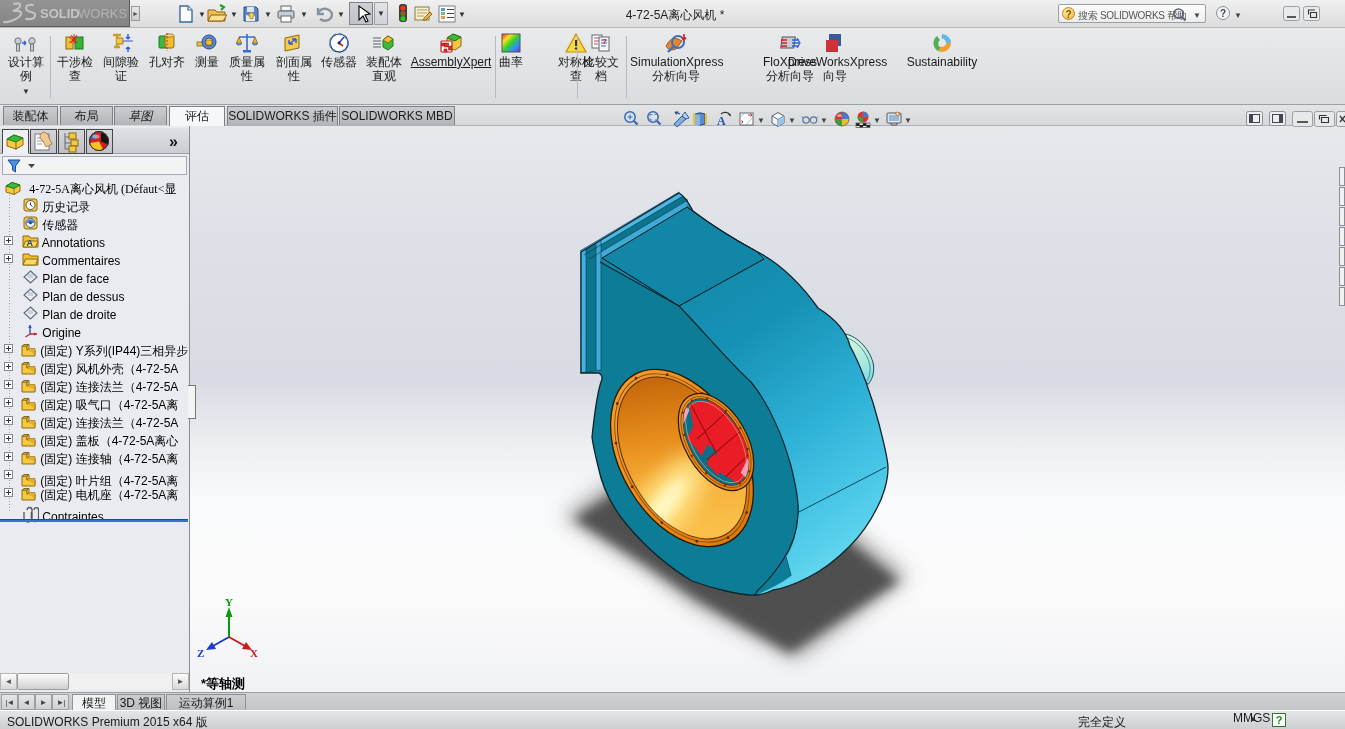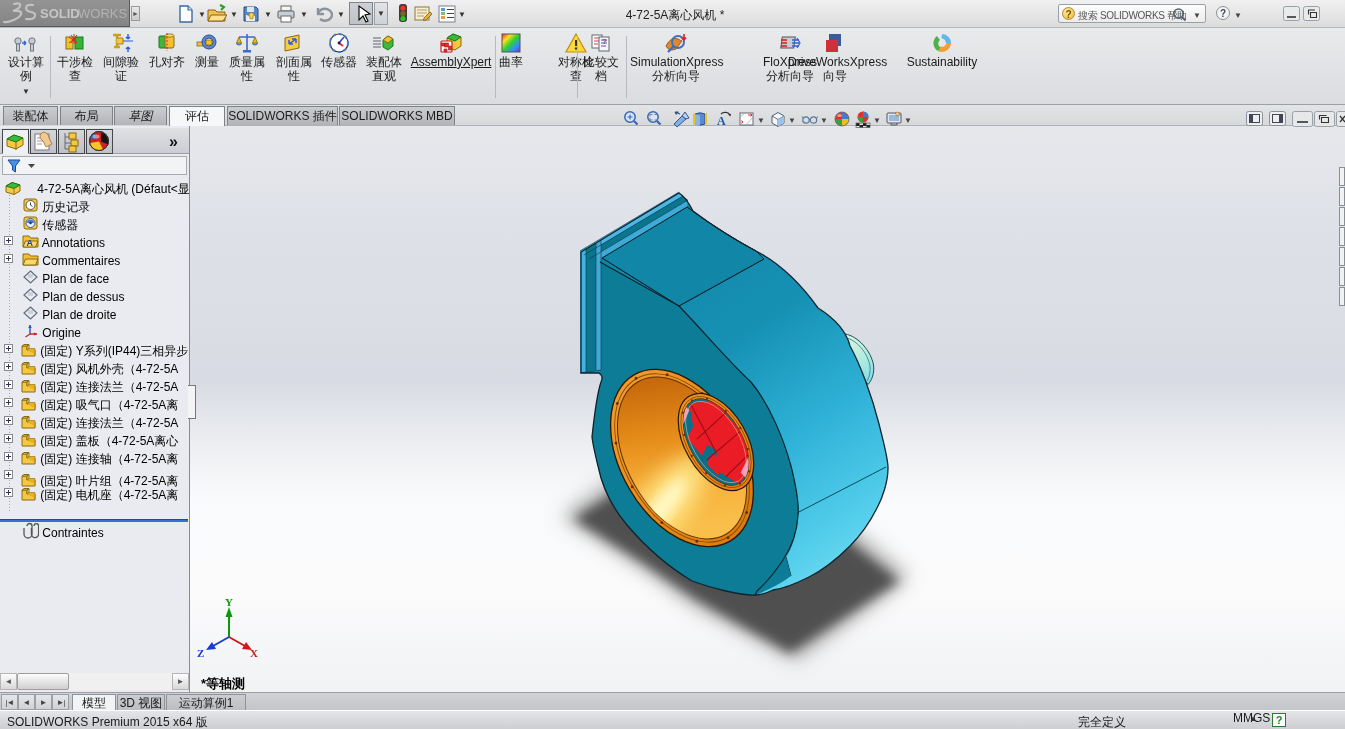--- a/index.html
+++ b/index.html
@@ -703,21 +703,21 @@
       <g id="i-clip">
           <path d="M5 4 a2.5 2.5 0 0 1 5 0 v8 a4 4 0 0 1 -8 0 V6" fill="none" stroke="#555" stroke-width="1.3"></path>
           <path d="M12 4 a2.3 2.3 0 0 1 4.6 0 v8 a3.6 3.6 0 0 1 -7.2 0 V6" fill="none" stroke="#555" stroke-width="1.3"></path>
         </g>
     </defs>
   </svg>
   <div id="tree">
     <div class="vline"></div>
     <div class="ti" style="left:4px; top:0px;"><svg width="18" height="18" viewBox="0 0 18 18">
           <use href="#i-asm"></use>
-        </svg> <span style="margin-left:12px;">4-72-5A离心风机  (Défaut&lt;显</span></div>
+        </svg> <span style="margin-left:4px;font-family:Liberation Serif, serif;">4-72-5A离心风机  (Défaut&lt;显</span></div>
     <div class="ti" style="left:22px; top:18px;"><svg width="17" height="18" viewBox="0 0 17 18">
           <use href="#i-clock"></use>
         </svg> 历史记录</div>
     <div class="ti" style="left:22px; top:36px;"><svg width="17" height="18" viewBox="0 0 17 18">
           <use href="#i-sensor"></use>
         </svg> 传感器</div>
     <div class="plus" style="top:58px;"></div>
     <div class="ti" style="left:22px; top:54px;"><svg width="17" height="18" viewBox="0 0 17 18">
           <use href="#i-folder"></use>
           <text x="4.5" y="14" font-size="9" font-weight="bold" fill="#1a3ac8">A</text>
@@ -767,21 +767,21 @@
           <use href="#i-part"></use>
         </svg> (固定) 连接轴（4-72-5A离</div>
     <div class="plus" style="top:292px;"></div>
     <div class="ti" style="left:20px; top:292px;"><svg width="17" height="18" viewBox="0 0 17 18">
           <use href="#i-part"></use>
         </svg> (固定) 叶片组（4-72-5A离</div>
     <div class="plus" style="top:310px;"></div>
     <div class="ti" style="left:20px; top:306px;"><svg width="17" height="18" viewBox="0 0 17 18">
           <use href="#i-part"></use>
         </svg> (固定) 电机座（4-72-5A离</div>
-    <div class="ti" style="left:22px; top:344px;"><svg width="17" height="18" viewBox="0 0 17 18">
+    <div class="ti" style="left:22px; top:328px;"><svg width="17" height="18" viewBox="0 0 17 18">
           <use href="#i-clip"></use>
         </svg> Contraintes</div>
   </div>
   <div id="rollback"></div>
   <div id="pscroll">
     <div class="ar" style="left:0">◄</div>
     <div class="th"></div>
     <div class="ar" style="left:172px">►</div>
   </div>
   <div id="flyout"></div>

